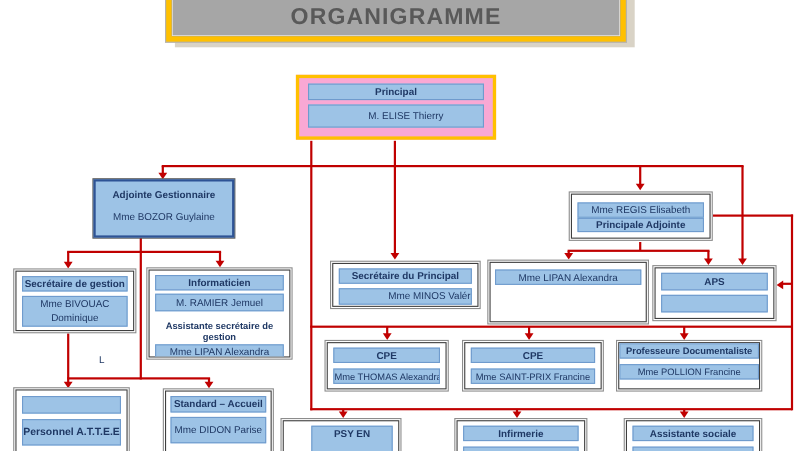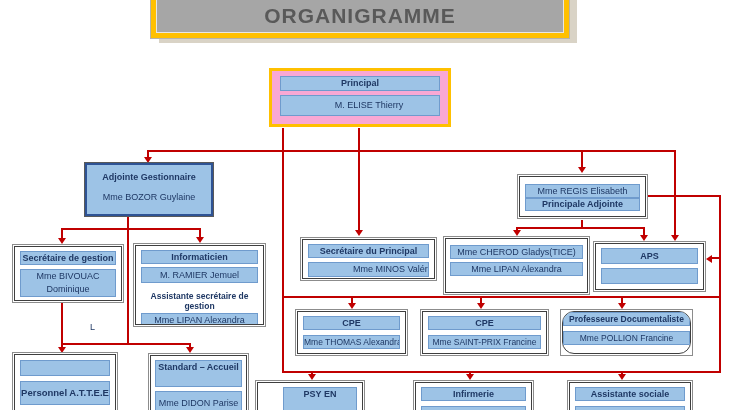--- a/index.html
+++ b/index.html
@@ -141,21 +141,20 @@
 
   <div class="dframe" style="left:300px;top:237px;width:137px;height:44px;">
     <div class="dinner">
       <div class="bar bt" style="height:14px;">Secrétaire du Principal</div>
       <div class="bar" style="margin-top:4px;height:15px;padding-left:44px;">Mme MINOS Valérie</div>
     </div>
   </div>
 
   <div class="dframe" style="left:443px;top:236px;width:147px;height:59px;">
     <div class="dinner" style="padding:3px 4px;">
-      <div class="bar" style="margin-top:3px;height:14px;">Mme CHEROD Gladys(TICE)</div>
       <div class="bar" style="margin-top:3px;height:14px;">Mme LIPAN Alexandra</div>
     </div>
   </div>
 
   <div class="dframe" style="left:593px;top:241px;width:113px;height:51px;">
     <div class="dinner">
       <div class="bar bt" style="height:16px;line-height:14px;">APS</div>
       <div class="bar" style="margin-top:4px;height:16px;"></div>
     </div>
   </div>
@@ -168,36 +167,36 @@
   </div>
 
   <div class="dframe" style="left:420px;top:309px;width:129px;height:47px;">
     <div class="dinner">
       <div class="bar bt" style="height:14px;">CPE</div>
       <div class="bar" style="margin-top:5px;height:14px;font-size:8.5px;">Mme SAINT-PRIX Francine</div>
     </div>
   </div>
 
   <div class="dframe" style="left:560px;top:309px;width:133px;height:47px;">
-    <div class="dinner" style="padding:0;border-radius:12px;">
+    <div class="dinner" style="padding:0;">
       <div class="bar bt" style="height:14px;font-size:8.5px;">Professeure Documentaliste</div>
       <div class="bar" style="margin-top:5px;height:14px;font-size:8.5px;">Mme POLLION Francine</div>
     </div>
   </div>
 
   <div class="dframe" style="left:12px;top:352px;width:106px;height:62px;">
     <div class="dinner" style="padding:5px;">
       <div class="bar" style="height:16px;"></div>
       <div class="bar bt" style="margin-top:5px;height:24px;line-height:22px;font-size:9.5px;">Personnel A.T.T.E.E</div>
     </div>
   </div>
 
   <div class="dframe" style="left:148px;top:353px;width:101px;height:60px;">
     <div class="dinner" style="padding:4px;">
-      <div class="bar bt" style="height:27px;">Standard – Accueil</div>
+      <div class="bar bt" style="height:15px;">Standard – Accueil</div>
       <div class="bar" style="margin-top:4px;height:24px;line-height:22px;">Mme DIDON Parise</div>
     </div>
   </div>
 
   <div class="dframe" style="left:255px;top:380px;width:110px;height:45px;">
     <div class="dinner">
       <div class="bar bt" style="height:30px;margin-left:20px;">PSY EN</div>
       <div class="bar" style="margin-top:5px;height:16px;"></div>
     </div>
   </div>

